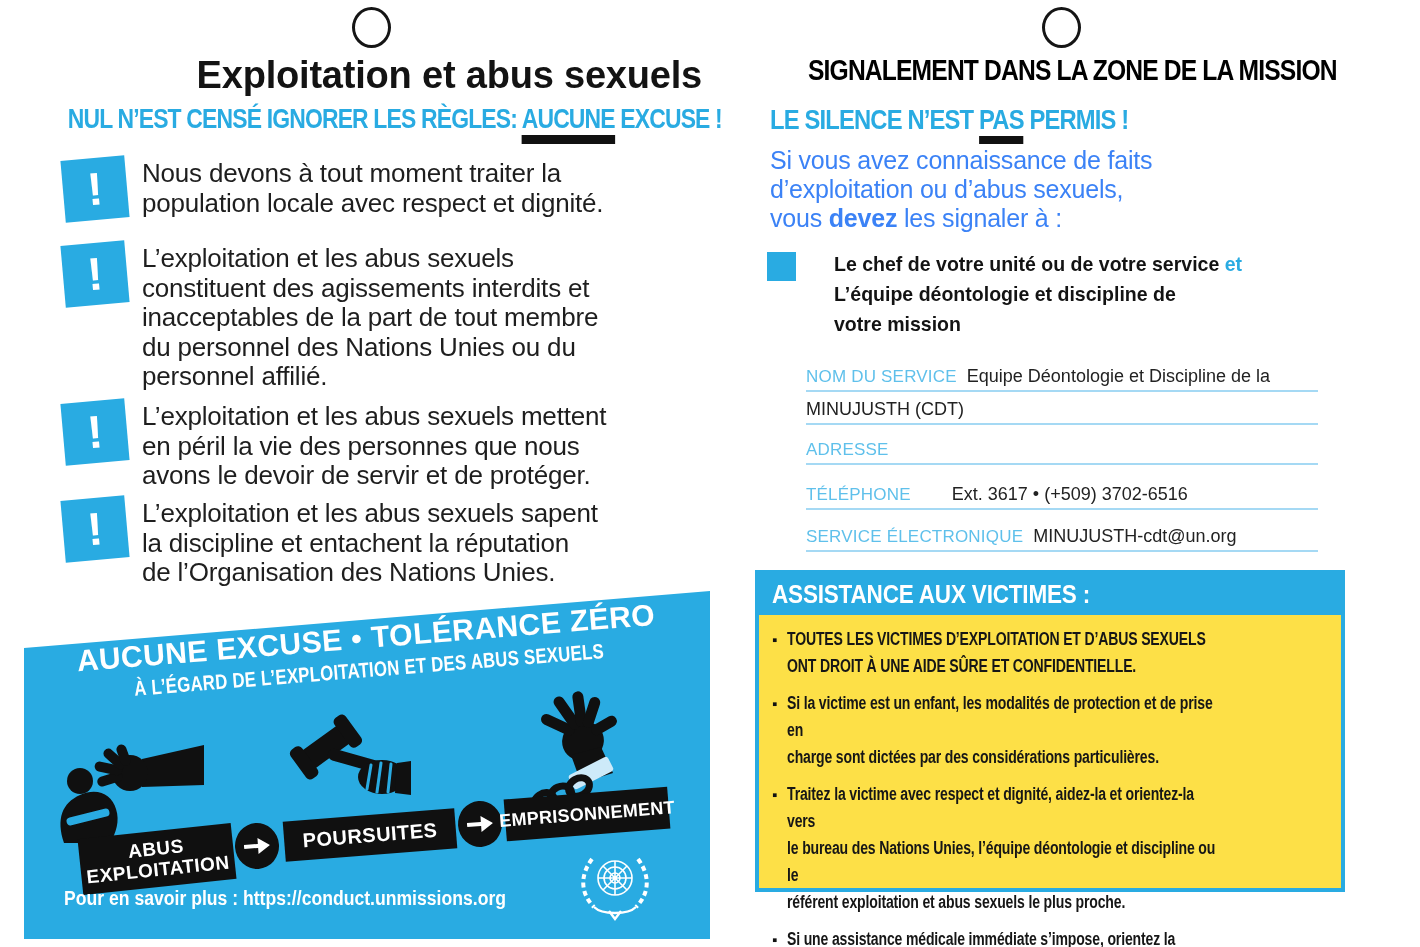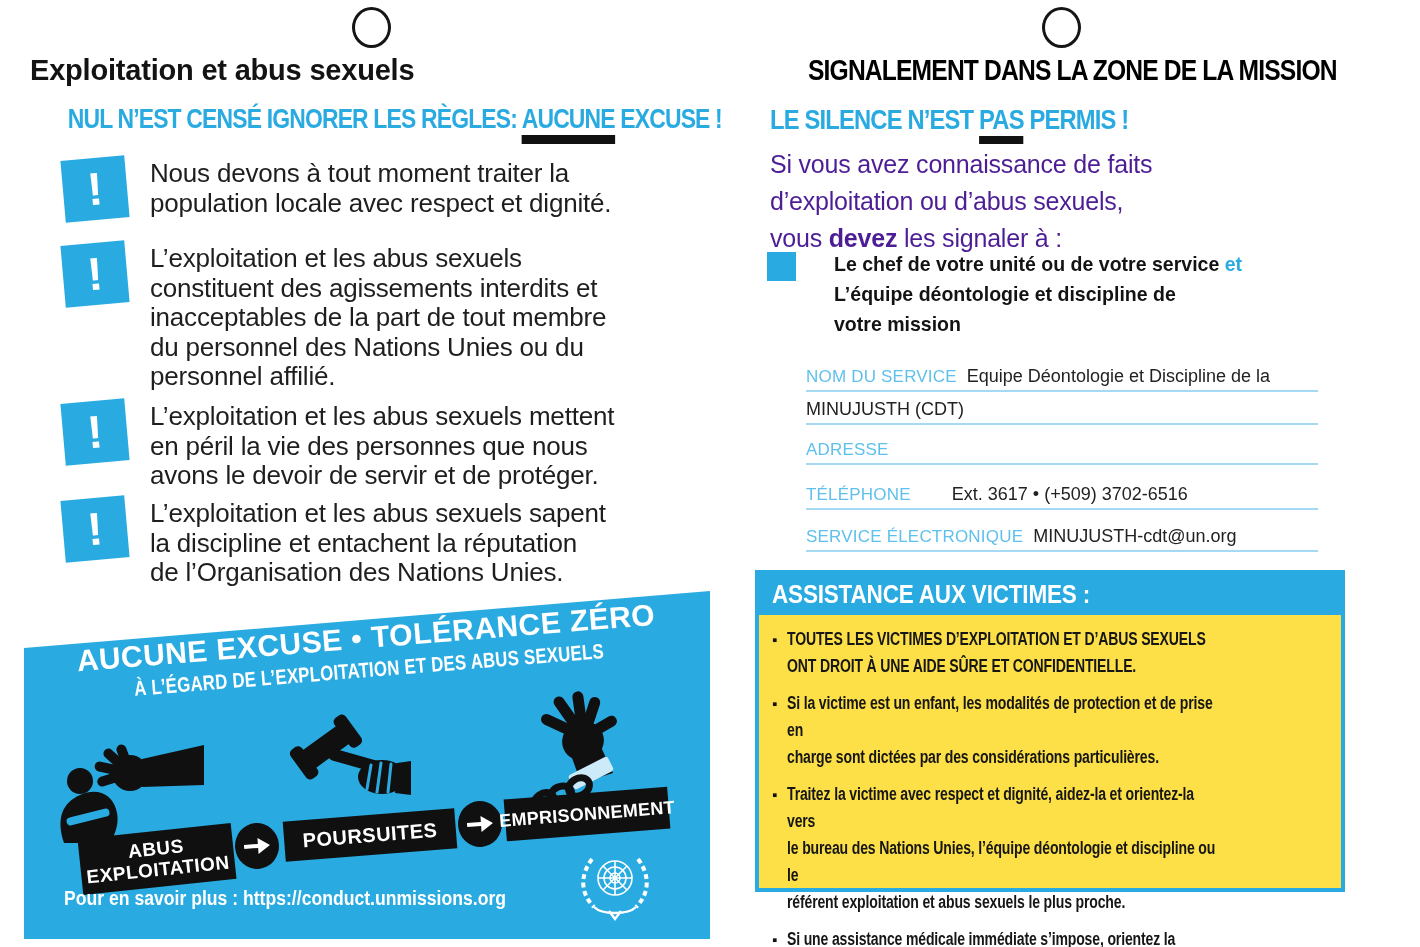--- a/index.html
+++ b/index.html
@@ -11,30 +11,30 @@
   .abs { position:absolute; }
 
   
   .punch { position:absolute; width:33px; height:35px; border:3.5px solid #151515; border-radius:50%; background:#fff; }
 
   
   .sx85 { display:inline-block; transform:scaleX(0.85); transform-origin:left center; white-space:nowrap; }
   .sxc  { display:inline-block; transform:scaleX(0.85); transform-origin:center center; white-space:nowrap; }
 
   
-  .l-title { left:30px; top:54px; width:672px; text-align:left; font-size:29px; font-weight:700; color:#131313; letter-spacing:-0.2px; }
+  .l-title { left:30px; top:54px; width:672px; text-align:right; font-size:38px; font-weight:700; color:#131313; letter-spacing:-0.2px; }
   .l-heading { left:10px; top:104px; width:712px; display:flex; 
                font-size:27px; font-weight:700; color:#29ABE2; letter-spacing:-1px; }
   .u-black { border-bottom:9px solid #111; padding-bottom:1px; }
   .u-black2 { border-bottom:8px solid #111; padding-bottom:1px; }
 
   .lbullet { position:absolute; left:63px; display:flex; gap:15px; }
   .excl { width:64px; height:62px; background:#29ABE2; transform:rotate(-5deg); flex:none;
           color:#fff; font-weight:700; font-size:46px; display:flex; align-items:center; justify-content:center; }
-  .btext { font-size:26px; line-height:29.5px; color:#1e1e1e; white-space:pre-line; letter-spacing:-0.2px; padding-top:1px;margin-left:8px; }
+  .btext { font-size:26px; line-height:29.5px; color:#1e1e1e; white-space:pre-line; letter-spacing:-0.2px; padding-top:1px; }
 
   
   .banner { position:absolute; left:24px; top:591px; width:686px; height:348px; background:#29ABE2;
             clip-path:polygon(0 57px, 100% 0, 100% 100%, 0 100%); }
   .bh { position:absolute; left:0; top:30px; width:100%; transform:rotate(-4.6deg); text-align:center; color:#fff; }
   .bh1 { font-size:30px; font-weight:700; letter-spacing:0.5px; white-space:nowrap; }
   .bh2 { font-size:21px; font-weight:700; letter-spacing:0.3px; display:inline-block;
          transform:scaleX(0.8); transform-origin:center; white-space:nowrap; margin-top:3px; }
   .step { position:absolute; background:#101010; color:#fff; font-weight:700; text-align:center;
           display:flex; align-items:center; justify-content:center; white-space:pre-line; }
@@ -43,21 +43,21 @@
   .step3 { left:481px; top:202px; width:164px; height:42px; transform:rotate(-4.5deg); font-size:18px; letter-spacing:0.3px; }
   .arrowc { position:absolute; width:44px; height:46px; background:#101010; border-radius:50%;
             display:flex; align-items:center; justify-content:center; transform:rotate(-4deg); }
   .more { position:absolute; left:40px; top:296px; color:#fff; font-weight:700; font-size:20px;
           display:inline-block; transform:scaleX(0.88); transform-origin:left center; white-space:nowrap; }
   .emblem { position:absolute; left:552px; top:258px; }
 
   
   .r-title { left:808px; top:54px; font-size:29px; font-weight:700; color:#000000; letter-spacing:-1px; }
   .r-heading { left:770px; top:104px; font-size:28px; font-weight:700; color:#29ABE2; letter-spacing:-1px;text-align:center; }
-  .r-intro { left:770px; top:146px; font-size:25px; line-height:37px; white-space:pre-line; color:#4c1d95; letter-spacing:-0.2px; }
+  .r-intro { left:770px; top:146px; font-size:25px; line-height:29px; white-space:pre-line; color:#3b82f6; letter-spacing:-0.2px; }
   .r-intro b { font-weight:700; }
   .r-sq { left:767px; top:252px; width:29px; height:29px; background:#29ABE2; }
   .r-report { left:806px; top:249px; font-size:21px; font-weight:700; line-height:30px; color:#131313;
               white-space:pre-line; display:inline-block; transform:scaleX(0.93); transform-origin:left top; }
   .hl-blue { color:#29ABE2; }
 
   .frow { position:absolute; left:806px; width:512px; height:28px; border-bottom:2px solid #A5D9F4;
           display:flex; align-items:flex-end; gap:10px; padding-bottom:3px; box-sizing:content-box; }
   .flabel { font-size:17px; color:#5FC0EB; letter-spacing:0.2px; white-space:nowrap; }
   .fvalue { font-size:18px; color:#222222; white-space:nowrap; }

